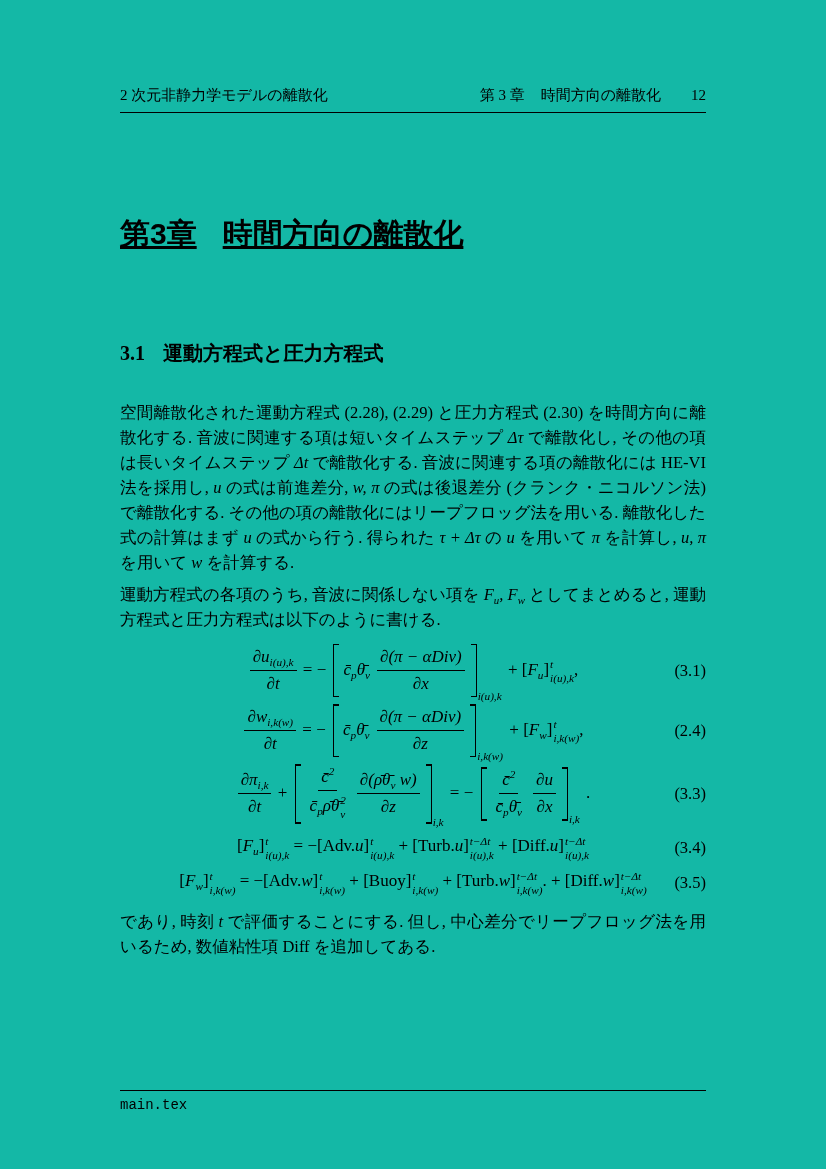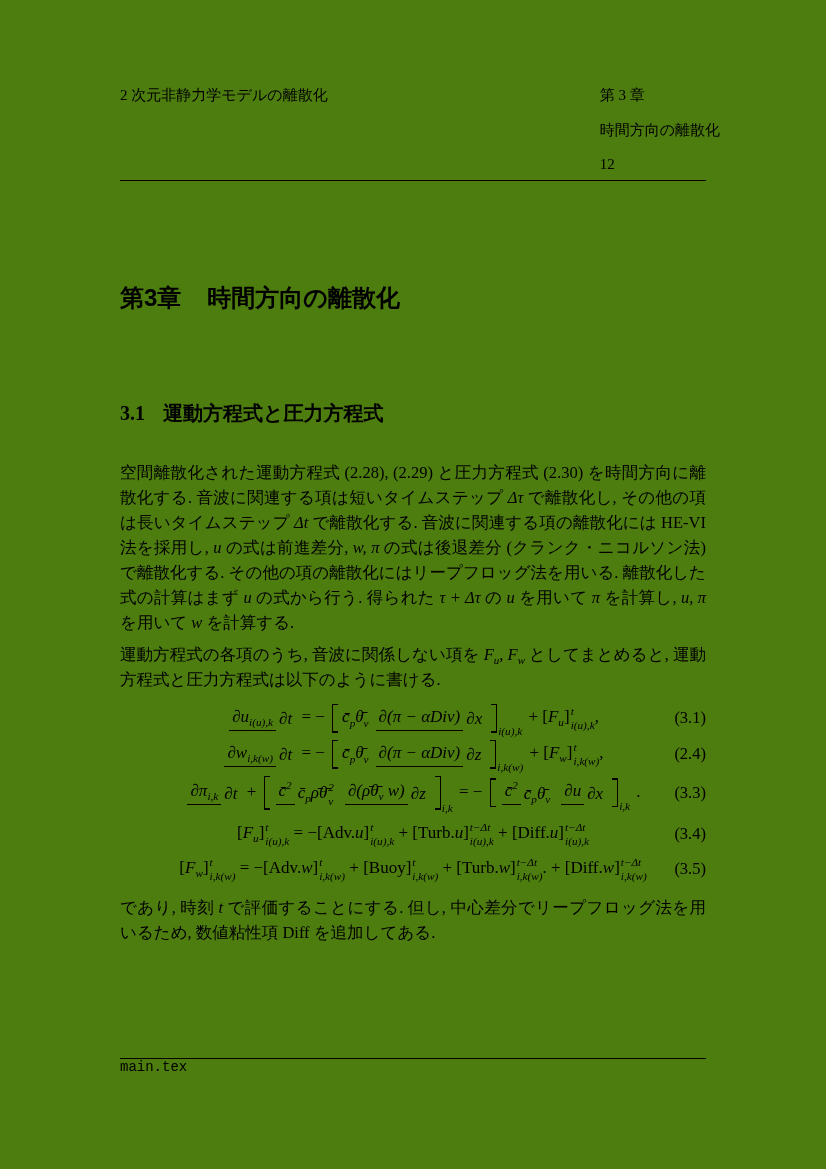--- a/index.html
+++ b/index.html
@@ -1,41 +1,42 @@
 <!DOCTYPE html>
 <html><head>
 <meta charset="utf-8">
 <style>
   html,body{margin:0;padding:0;background:#ffffff;}
   .page{
     position:relative;
     width:826px;height:1169px;
     box-sizing:border-box;
-    background:#4d7c0f;
+    background:#14b8a6;
     color:#000;
     font-family:"Liberation Serif","DejaVu Serif",serif;
     padding:86px 120px 0 120px;
     overflow:hidden;
   }
   
   .header{
     display:flex;align-items:baseline;
     font-size:15px;
     padding-bottom:7px;
     border-bottom:1.2px solid #000;
   }
   .header .hleft{flex:0 0 auto;}
-  .header .hright{margin-left:auto;display:flex;align-items:baseline;gap:16px;flex-direction:column;}
+  .header .hright{margin-left:auto;display:flex;align-items:baseline;gap:16px;}
   .header .pagenum{margin-left:14px;font-weight:normal;}
   
   .chapter{
     margin:100px 0 0 0;
-    font-size:24px;line-height:1.4;
+    font-size:30px;line-height:1.4;
     font-weight:bold;
     font-family:"Liberation Sans","DejaVu Sans",sans-serif;
+    text-decoration:underline;
   }
   .chapter .chnum{margin-right:26px;}
   .section{
     margin:84px 0 0 0;
     font-size:20px;line-height:1.4;
     font-weight:bold;
     font-family:"Liberation Sans","DejaVu Sans",sans-serif;
   }
   .section .secnum{margin-right:18px;font-family:"Liberation Serif","DejaVu Serif",serif;}
   
@@ -63,21 +64,21 @@
     line-height:1.3;
     white-space:nowrap;
   }
   .eq-no{
     position:absolute;right:0;top:50%;
     transform:translateY(-50%);
     font-size:16.5px;
   }
   .mrow{white-space:nowrap;}
   .frac{
-    display:inline-flex;align-items:center;
+    display:inline-flex;flex-direction:column;align-items:center;
     vertical-align:middle;margin:0 2px;text-align:center;justify-content:center;
   }
   .frac > .num{border-bottom:1px solid #000;padding:0 3px 2px 3px;}
   .frac > .den{padding:2px 3px 0 3px;}
   .bgroup{
     display:inline-flex;align-items:center;
     vertical-align:middle;margin:0 3px;
   }
   .binner{padding:2px 4px;}
   .br{width:5px;align-self:stretch;position:relative;}
@@ -89,22 +90,23 @@
   .brl::before,.brr::before{top:0;}
   .brl::after,.brr::after{bottom:0;}
   .bsub{font-size:0.66em;align-self:flex-end;transform:translate(1px,40%);font-style:italic;}
   .supsub{
     display:inline-flex;flex-direction:column;align-items:flex-start;
     justify-content:center;vertical-align:middle;
     font-size:0.66em;line-height:1.25;margin-left:1px;font-style:italic;
   }
   
   .footer{
-    position:absolute;left:120px;right:120px;top:1058px;
+    position:absolute;left:120px;right:120px;top:1090px;
     border-top:1.2px solid #000;
+    padding-top:6px;
     display:flex;align-items:baseline;justify-content:space-between;
     font-size:15px;
   }
   .footer .ftl{font-family:"Liberation Mono","DejaVu Sans Mono",monospace;font-size:14px;}
 </style>
 </head>
 <body>
 
 <div class="page">
 

